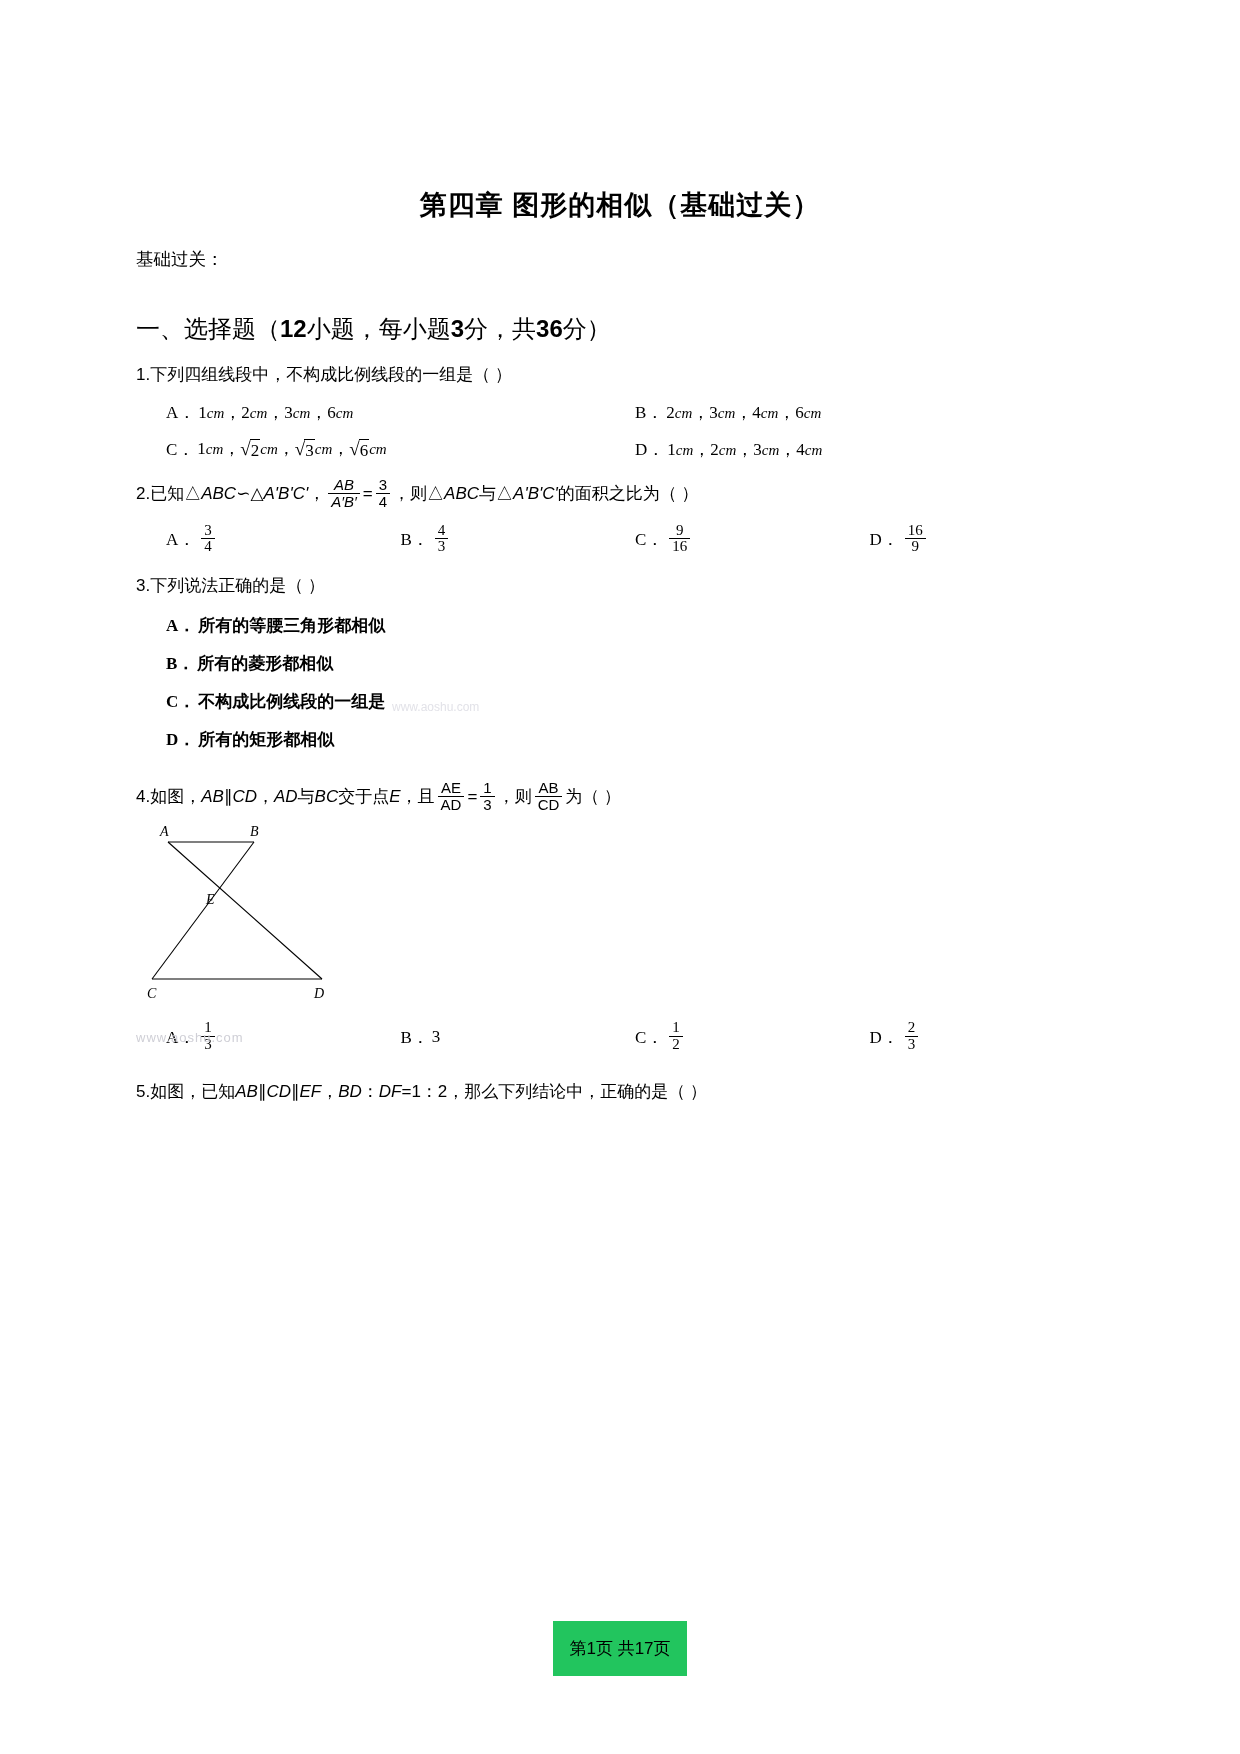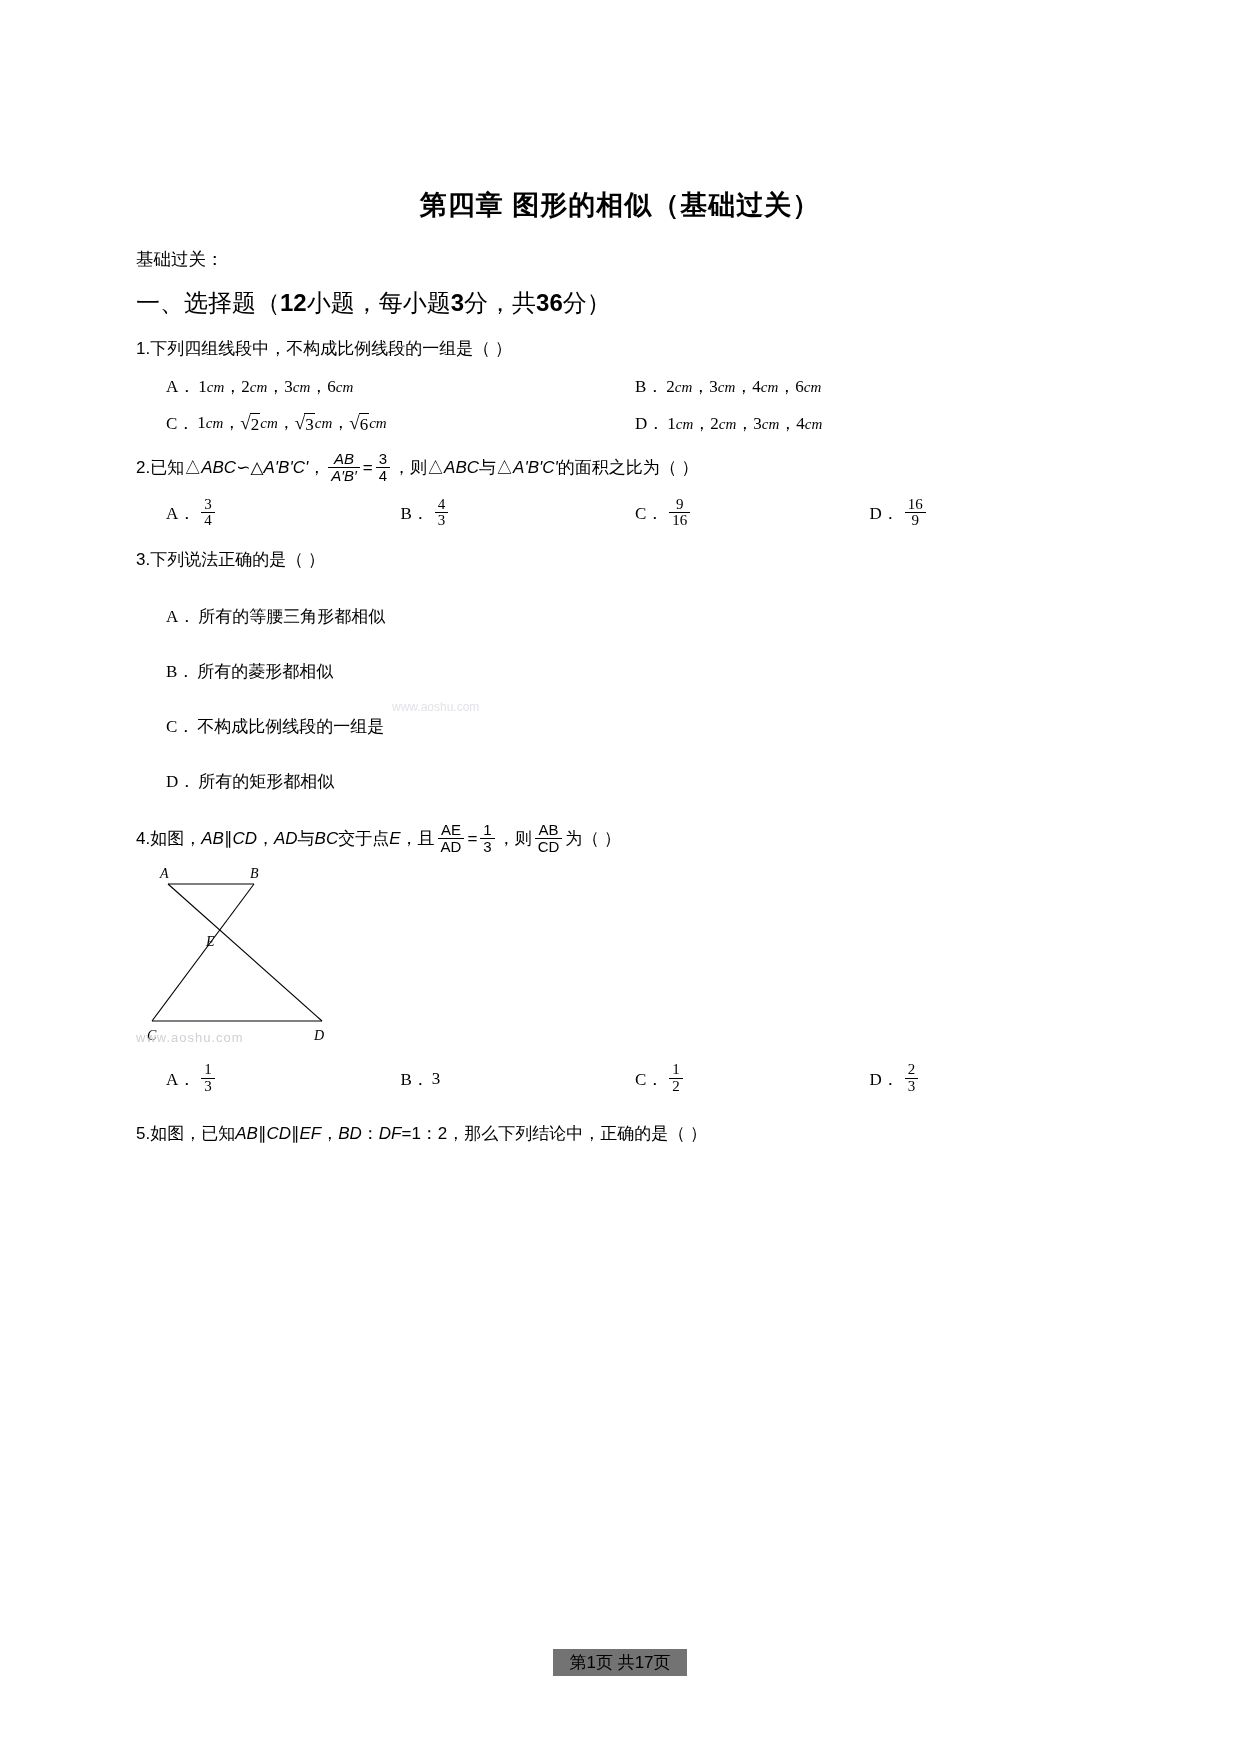--- a/index.html
+++ b/index.html
@@ -43,21 +43,21 @@
   }
   .notice-heading { font-weight: 400; }
   .notice-body {
     text-align: justify;
   }
   .notice-body .indent { display: inline-block; width: 38px; }
   .b { font-weight: 700; }
 
   
   .section-heading {
-    margin-top: 14px;
+    margin-top: 40px;
     font-family: "Liberation Sans", sans-serif;
     font-size: 24px;
     font-weight: 700;
     line-height: 1.3;
   }
   .section-heading .lighter { font-weight: 400; }
 
   
   .q {
     font-family: "Liberation Sans", sans-serif;
@@ -82,22 +82,23 @@
     white-space: nowrap;
   }
   .opt-label {
     font-family: "Liberation Serif", serif;
     margin-right: 3px;
   }
   .opts-stack { padding-left: 30px; }
   .opts-stack .opt {
     font-family: "Liberation Sans", sans-serif;
     font-size: 17px;
-    margin-top: 32px;
+    margin-top: 15px;
     display: block;
+    font-weight: bold;
   }
 
   .it { font-style: italic; }
   .unit { font-style: italic; font-size: 15px; }
 
   
   .frac {
     display: inline-flex;
     flex-direction: column;
     vertical-align: middle;
@@ -144,22 +145,22 @@
     position: absolute;
     left: 0;
     right: 0;
     bottom: 78px;
     text-align: center;
     font-family: "Liberation Sans", sans-serif;
     font-size: 17px;
   }
   .footer .fbox {
     display: inline-block;
-    background: #737373;
-    padding: 2px 16px;
+    background: #22c55e;
+    padding: 16px 16px;
     text-align: right;
   }
 
   .watermark {
     position: absolute;
     left: 96px;
     top: 1030px;
     font-size: 13px;
     color: #cfcfd6;
     font-family: "Liberation Sans", sans-serif;

